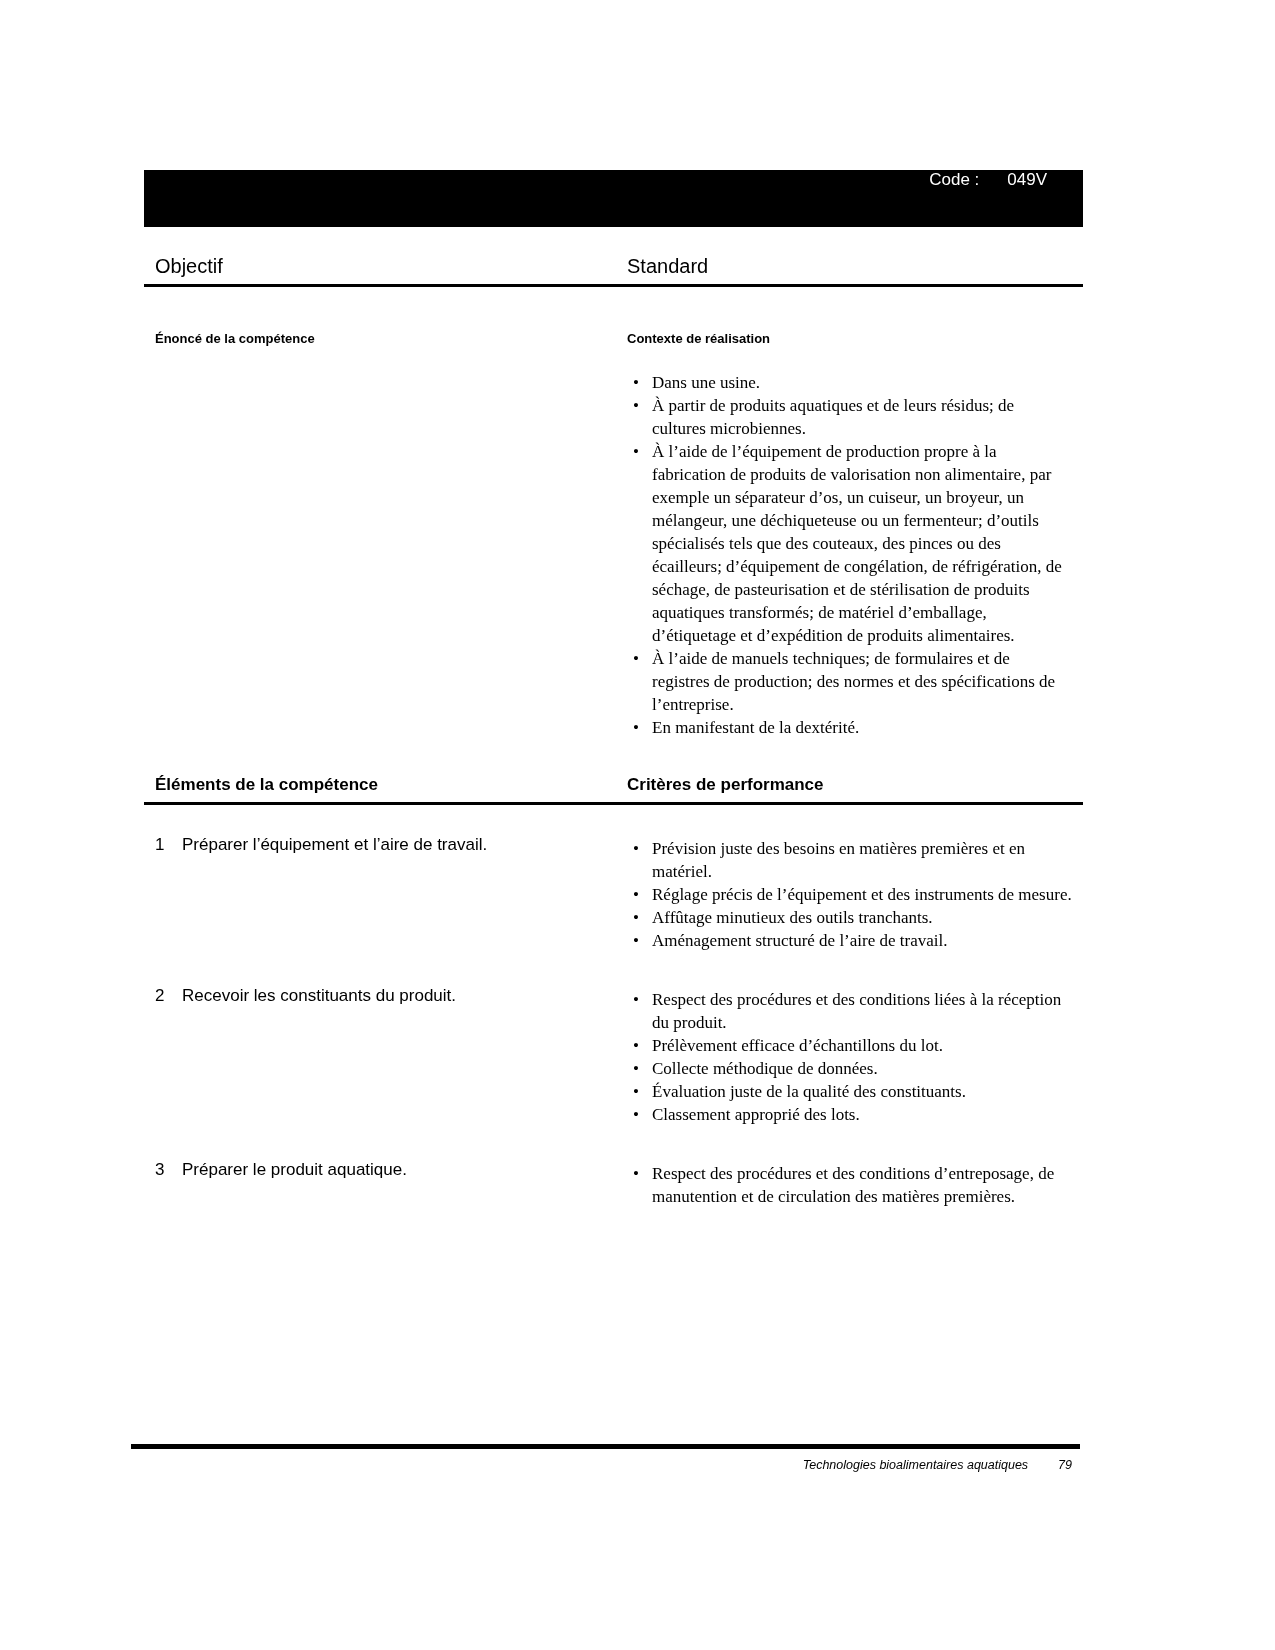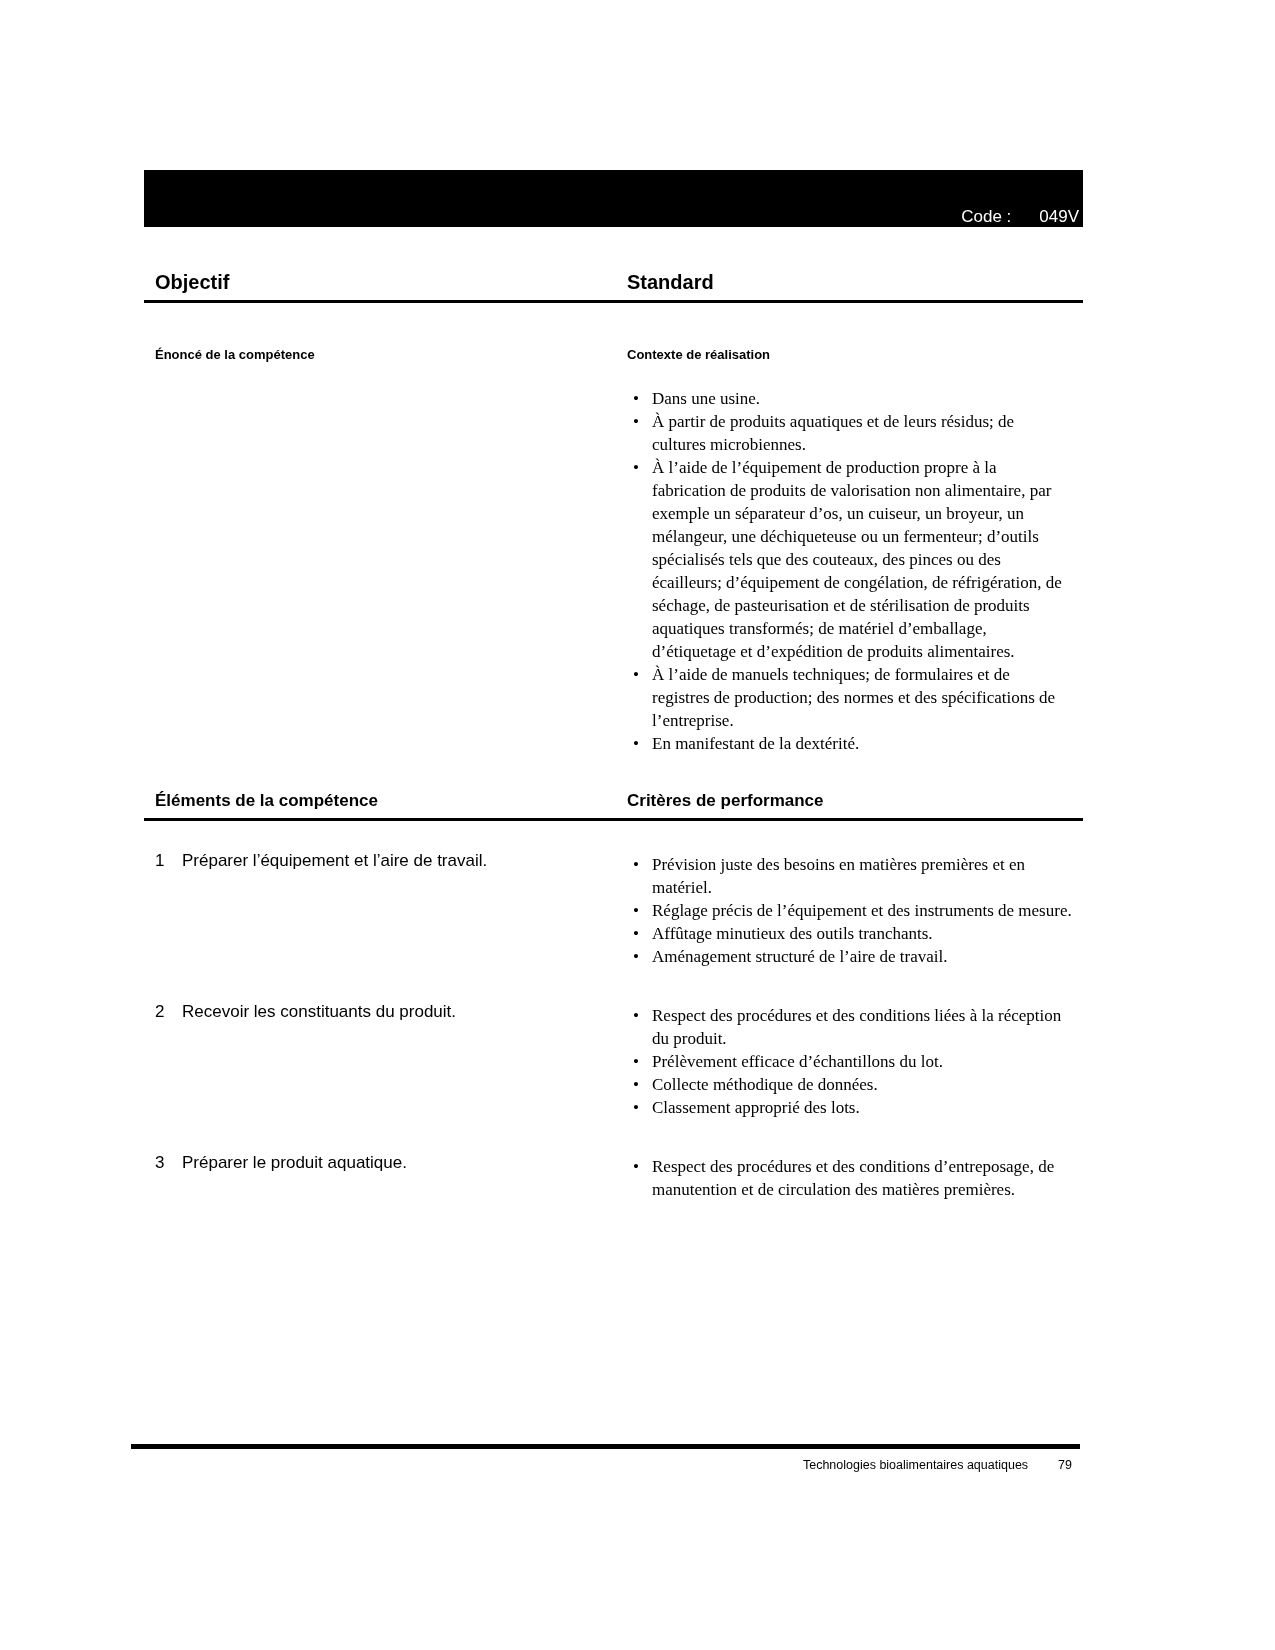--- a/index.html
+++ b/index.html
@@ -6,27 +6,27 @@
   body {
     width: 1275px; height: 1650px;
     background: #ffffff; color: #000000;
     font-family: "Liberation Sans", sans-serif;
   }
   .page { position: relative; width: 1275px; height: 1650px; overflow: hidden; }
   .content { margin-left: 144px; width: 939px; }
 
   .header-bar {
     margin-top: 170px; height: 57px; background: #000000; color: #ffffff;
-    display: flex; align-items: flex-end; justify-content: flex-end;
-    gap: 28px; padding-right: 4px; font-size: 17px;
+    display: flex; align-items: flex-start; justify-content: flex-end;
+    gap: 28px; padding-right: 36px; font-size: 17px;
   }
 
   .cols { display: grid; grid-template-columns: 472px 456px; padding-left: 11px; }
 
-  .main-heads { margin-top: 44px; font-size: 20px; font-weight: bold; }
+  .main-heads { margin-top: 28px; font-size: 20px; font-weight: normal; }
   .rule { height: 0; border: none; border-top: 3px solid #000; margin: 6px 0 0 0; }
 
   .section { margin-top: 40px; font-size: 17px; line-height: 23px; }
   .subheading { font-weight: bold; margin: 0 0 21px 0; font-size: 13px; }
   .statement { max-width: 400px; margin: 0; }
 
   .col-right { padding-right: 15px; }
 
   ul.bullets { list-style: none; margin: 4px; padding: 0; font-family: Liberation Serif, serif; }
   ul.bullets li { position: relative; padding-left: 21px; }
@@ -37,21 +37,21 @@
     padding-bottom: 7px; border-bottom: 3px solid #000;
   }
   .element-row { margin-top: 28px; font-size: 17px; line-height: 23px; }
   .element-left { display: flex; align-items: flex-start; padding-right: 30px; }
   .element-number { width: 27px; flex: 0 0 27px; }
 
   .footer { position: absolute; left: 131px; width: 949px; top: 1444px; }
   .footer-bar { height: 5px; background: #000000; }
   .footer-text {
     display: flex; justify-content: flex-end; gap: 30px;
-    font-size: 12.5px; margin-top: 9px; padding-right: 8px;
+    font-size: 12.5px; margin-top: 9px; padding-right: 8px; font-style: italic;
   }
 </style>
 </head>
 <body>
 
 <div class="page">
   <div class="content">
 
     <div class="header-bar">
       <span>Code :</span>
@@ -100,20 +100,21 @@
 
     <div class="cols element-row">
       <div class="element-left">
         <span class="element-number">2</span>
         <span>Recevoir les constituants du produit.</span>
       </div>
       <ul class="bullets col-right">
         <li>Respect des procédures et des conditions liées à la réception du produit.</li>
         <li>Prélèvement efficace d’échantillons du lot.</li>
         <li>Collecte méthodique de données.</li>
+        <li>Évaluation juste de la qualité des constituants.</li>
         <li>Classement approprié des lots.</li>
       </ul>
     </div>
 
     <div class="cols element-row">
       <div class="element-left">
         <span class="element-number">3</span>
         <span>Préparer le produit aquatique.</span>
       </div>
       <ul class="bullets col-right">

